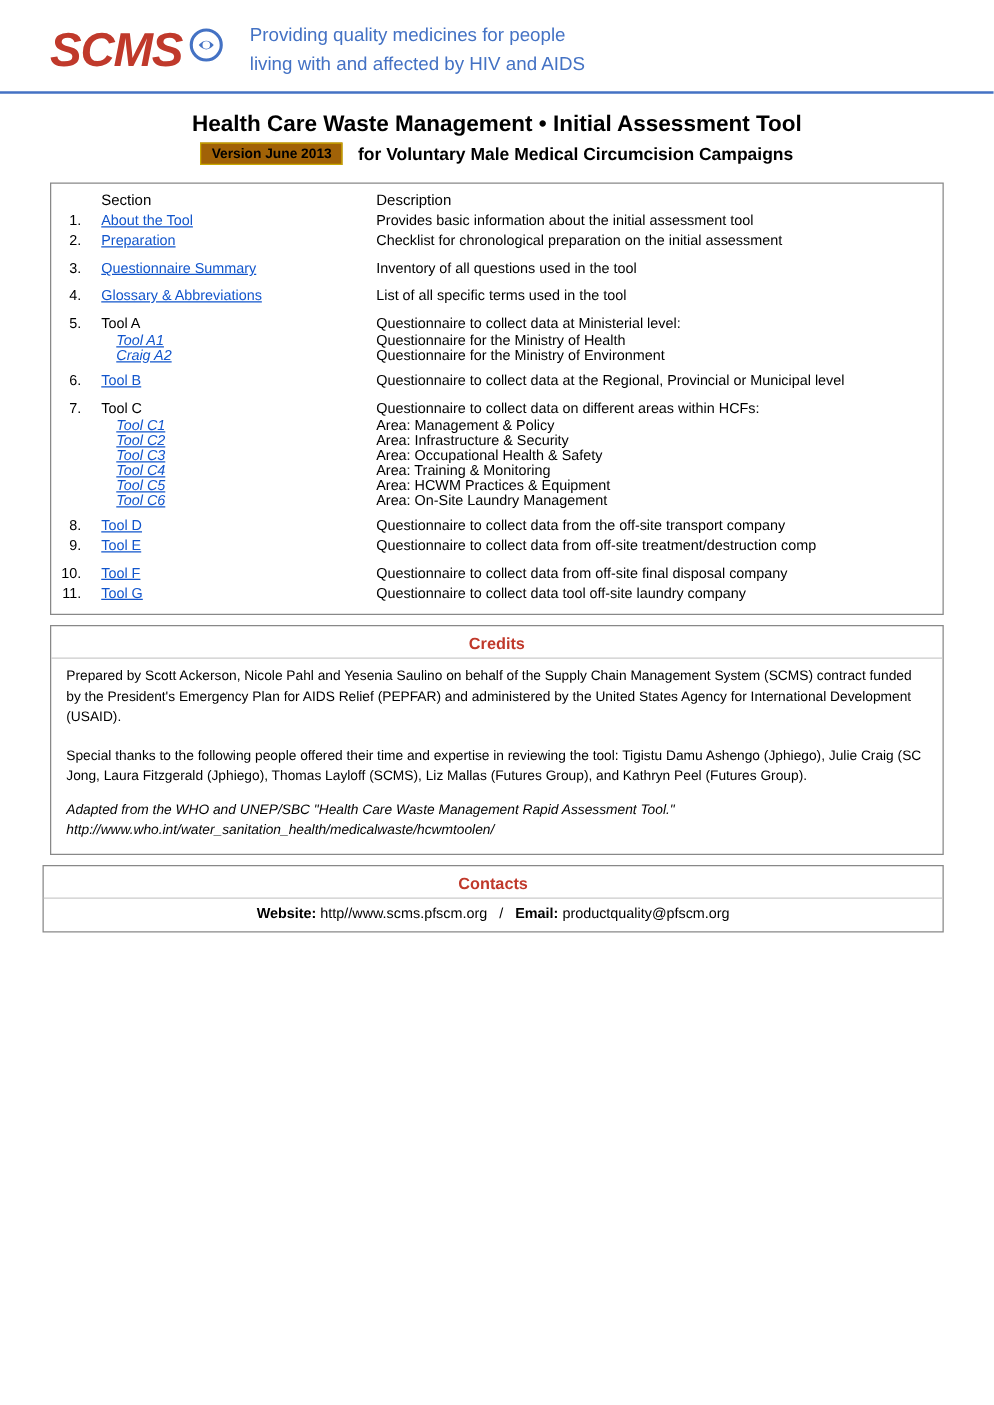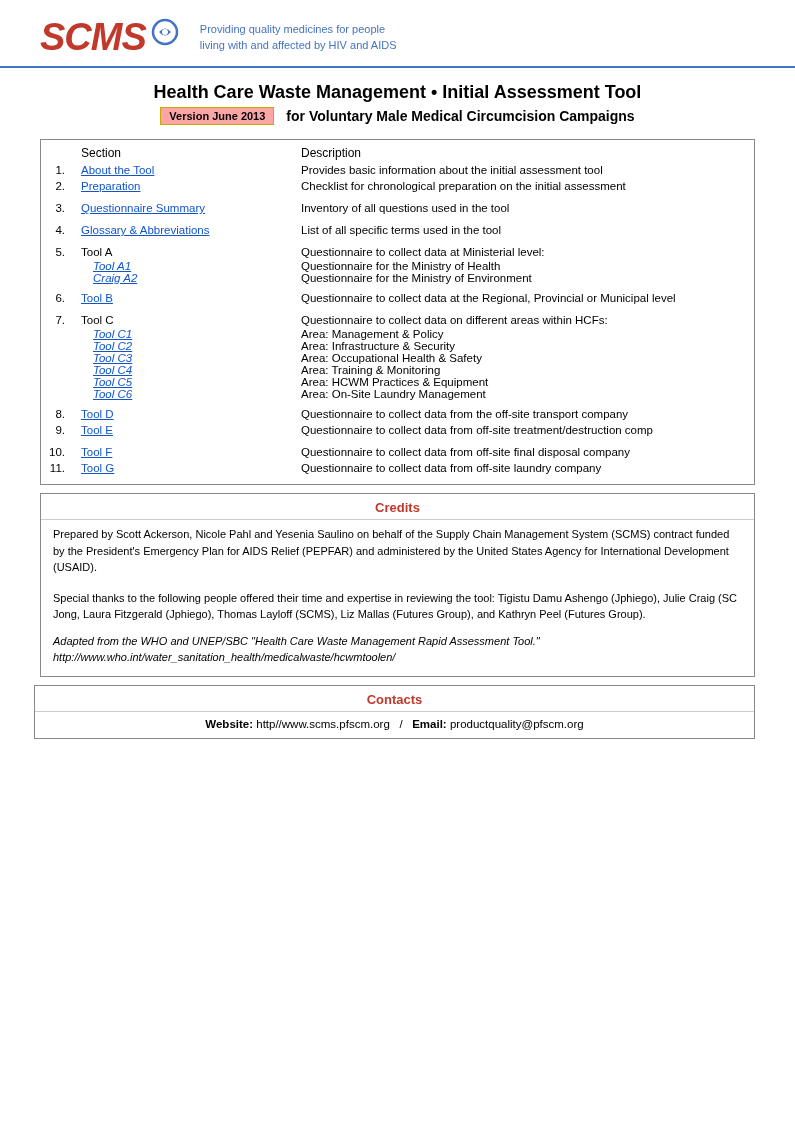--- a/index.html
+++ b/index.html
@@ -32,21 +32,21 @@
       letter-spacing: -1px;
       line-height: 1;
     }
     .scms-icon {
       width: 30px;
       height: 30px;
       margin-left: 4px;
       margin-top: -10px;
     }
     .header-tagline {
-      font-size: 11px;
+      font-size: 15px;
       color: #4472C4;
       line-height: 1.5;
     }
 
     
     .title-section {
       text-align: center;
       padding: 14px 40px 6px 40px;
     }
     .main-title {
@@ -56,21 +56,21 @@
     }
     .subtitle-row {
       display: flex;
       align-items: center;
       justify-content: center;
       gap: 12px;
       margin-top: 4px;
     }
     .version-badge {
       border: 1.5px solid #C9A800;
-      background: #fca5a5;
+      background: #a16207;
       color: #000;
       font-size: 11px;
       font-weight: bold;
       padding: 2px 8px;
       white-space: nowrap;
     }
     .subtitle-text {
       font-size: 14px;
       font-weight: bold;
       color: #000;
@@ -351,21 +351,21 @@
 
     <tr>
       <td class="col-num">10.</td>
       <td class="col-section"><span class="link">Tool F</span></td>
       <td class="col-desc">Questionnaire to collect data from off-site final disposal company</td>
     </tr>
 
     <tr>
       <td class="col-num">11.</td>
       <td class="col-section"><span class="link">Tool G</span></td>
-      <td class="col-desc">Questionnaire to collect data from off-site laundry company</td>
+      <td class="col-desc">Questionnaire to collect data tool off-site laundry company</td>
     </tr>
 
   </tbody>
     </table>
 </div>
 
 <div class="credits-section">
   <div class="credits-header">Credits</div>
   <div class="credits-body">Prepared by Scott Ackerson, Nicole Pahl and Yesenia Saulino on behalf of the Supply Chain Management System (SCMS) contract funded by the President's Emergency Plan for AIDS Relief (PEPFAR) and administered by the United States Agency for International Development (USAID).</div>
   <div class="credits-body" style="padding-top:10px;">Special thanks to the following people offered their time and expertise in reviewing the tool: Tigistu Damu Ashengo (Jphiego), Julie Craig (SC Jong, Laura Fitzgerald (Jphiego), Thomas Layloff (SCMS), Liz Mallas (Futures Group), and Kathryn Peel (Futures Group).</div>

